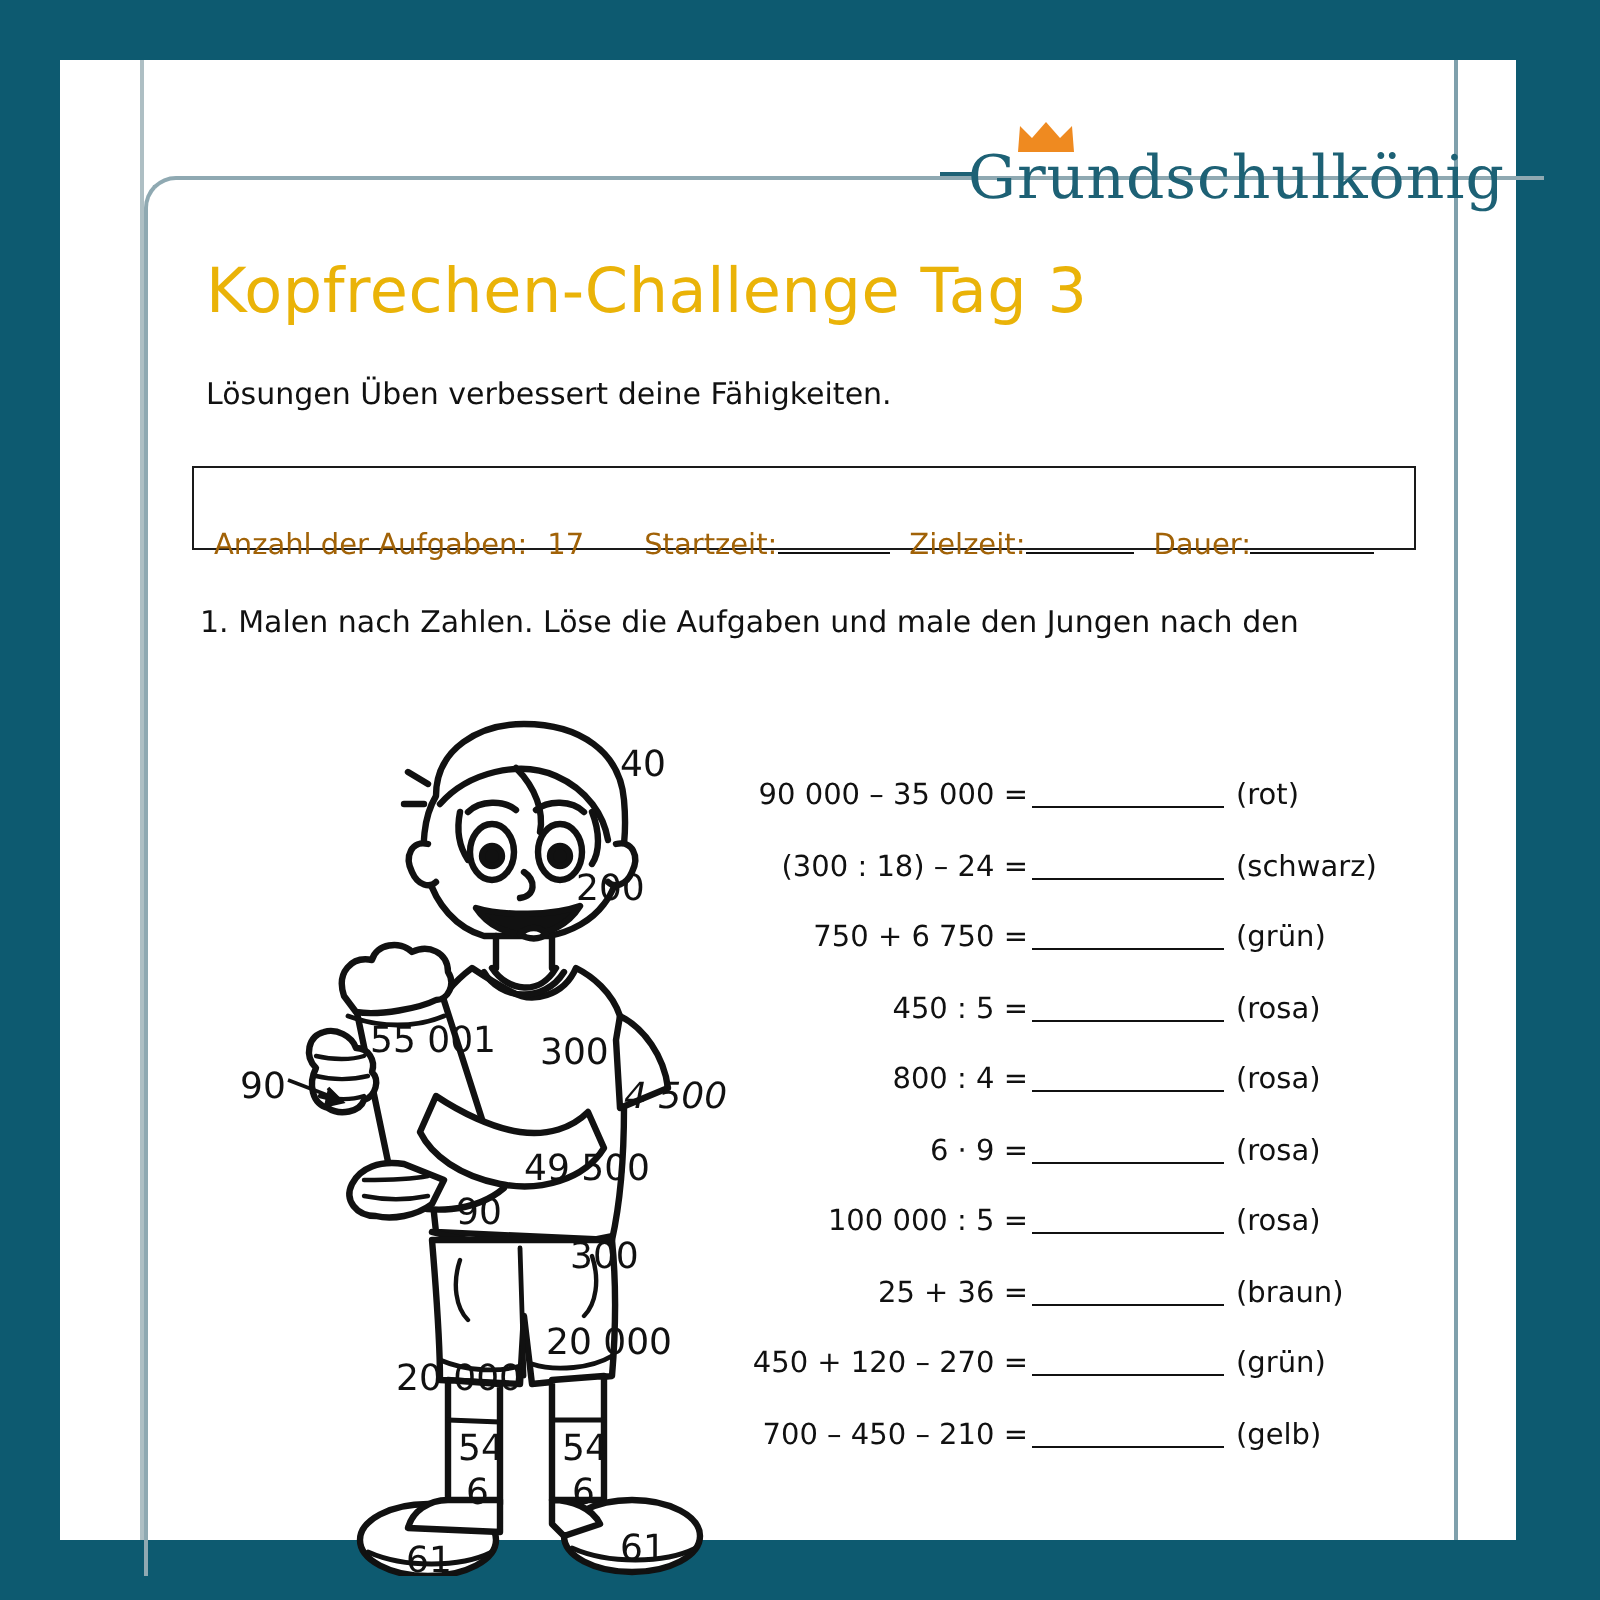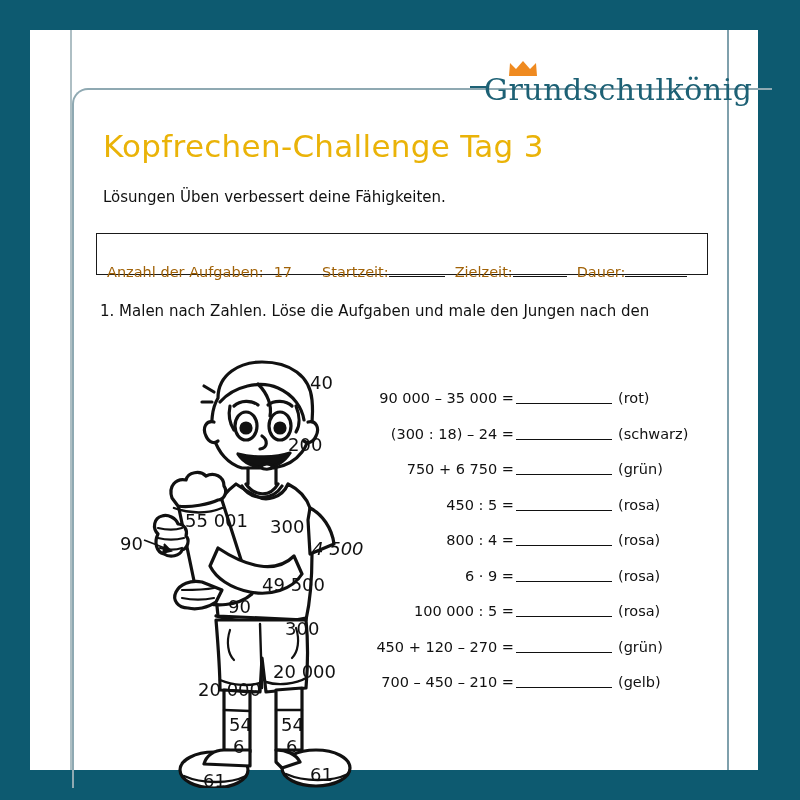--- a/index.html
+++ b/index.html
@@ -398,20 +398,25 @@
       <span class="ex-blank"></span>
       <span class="ex-color">(rosa)</span>
     </div>
 
     <div class="ex-row">
       <span class="ex-expr">100 000 : 5 =</span>
       <span class="ex-blank"></span>
       <span class="ex-color">(rosa)</span>
     </div>
 
+    <div class="ex-row">
+      <span class="ex-expr">25 + 36 =</span>
+      <span class="ex-blank"></span>
+      <span class="ex-color">(braun)</span>
+    </div>
 
     <div class="ex-row">
       <span class="ex-expr">450 + 120 – 270 =</span>
       <span class="ex-blank"></span>
       <span class="ex-color">(grün)</span>
     </div>
 
     <div class="ex-row">
       <span class="ex-expr">700 – 450 – 210 =</span>
       <span class="ex-blank"></span>

